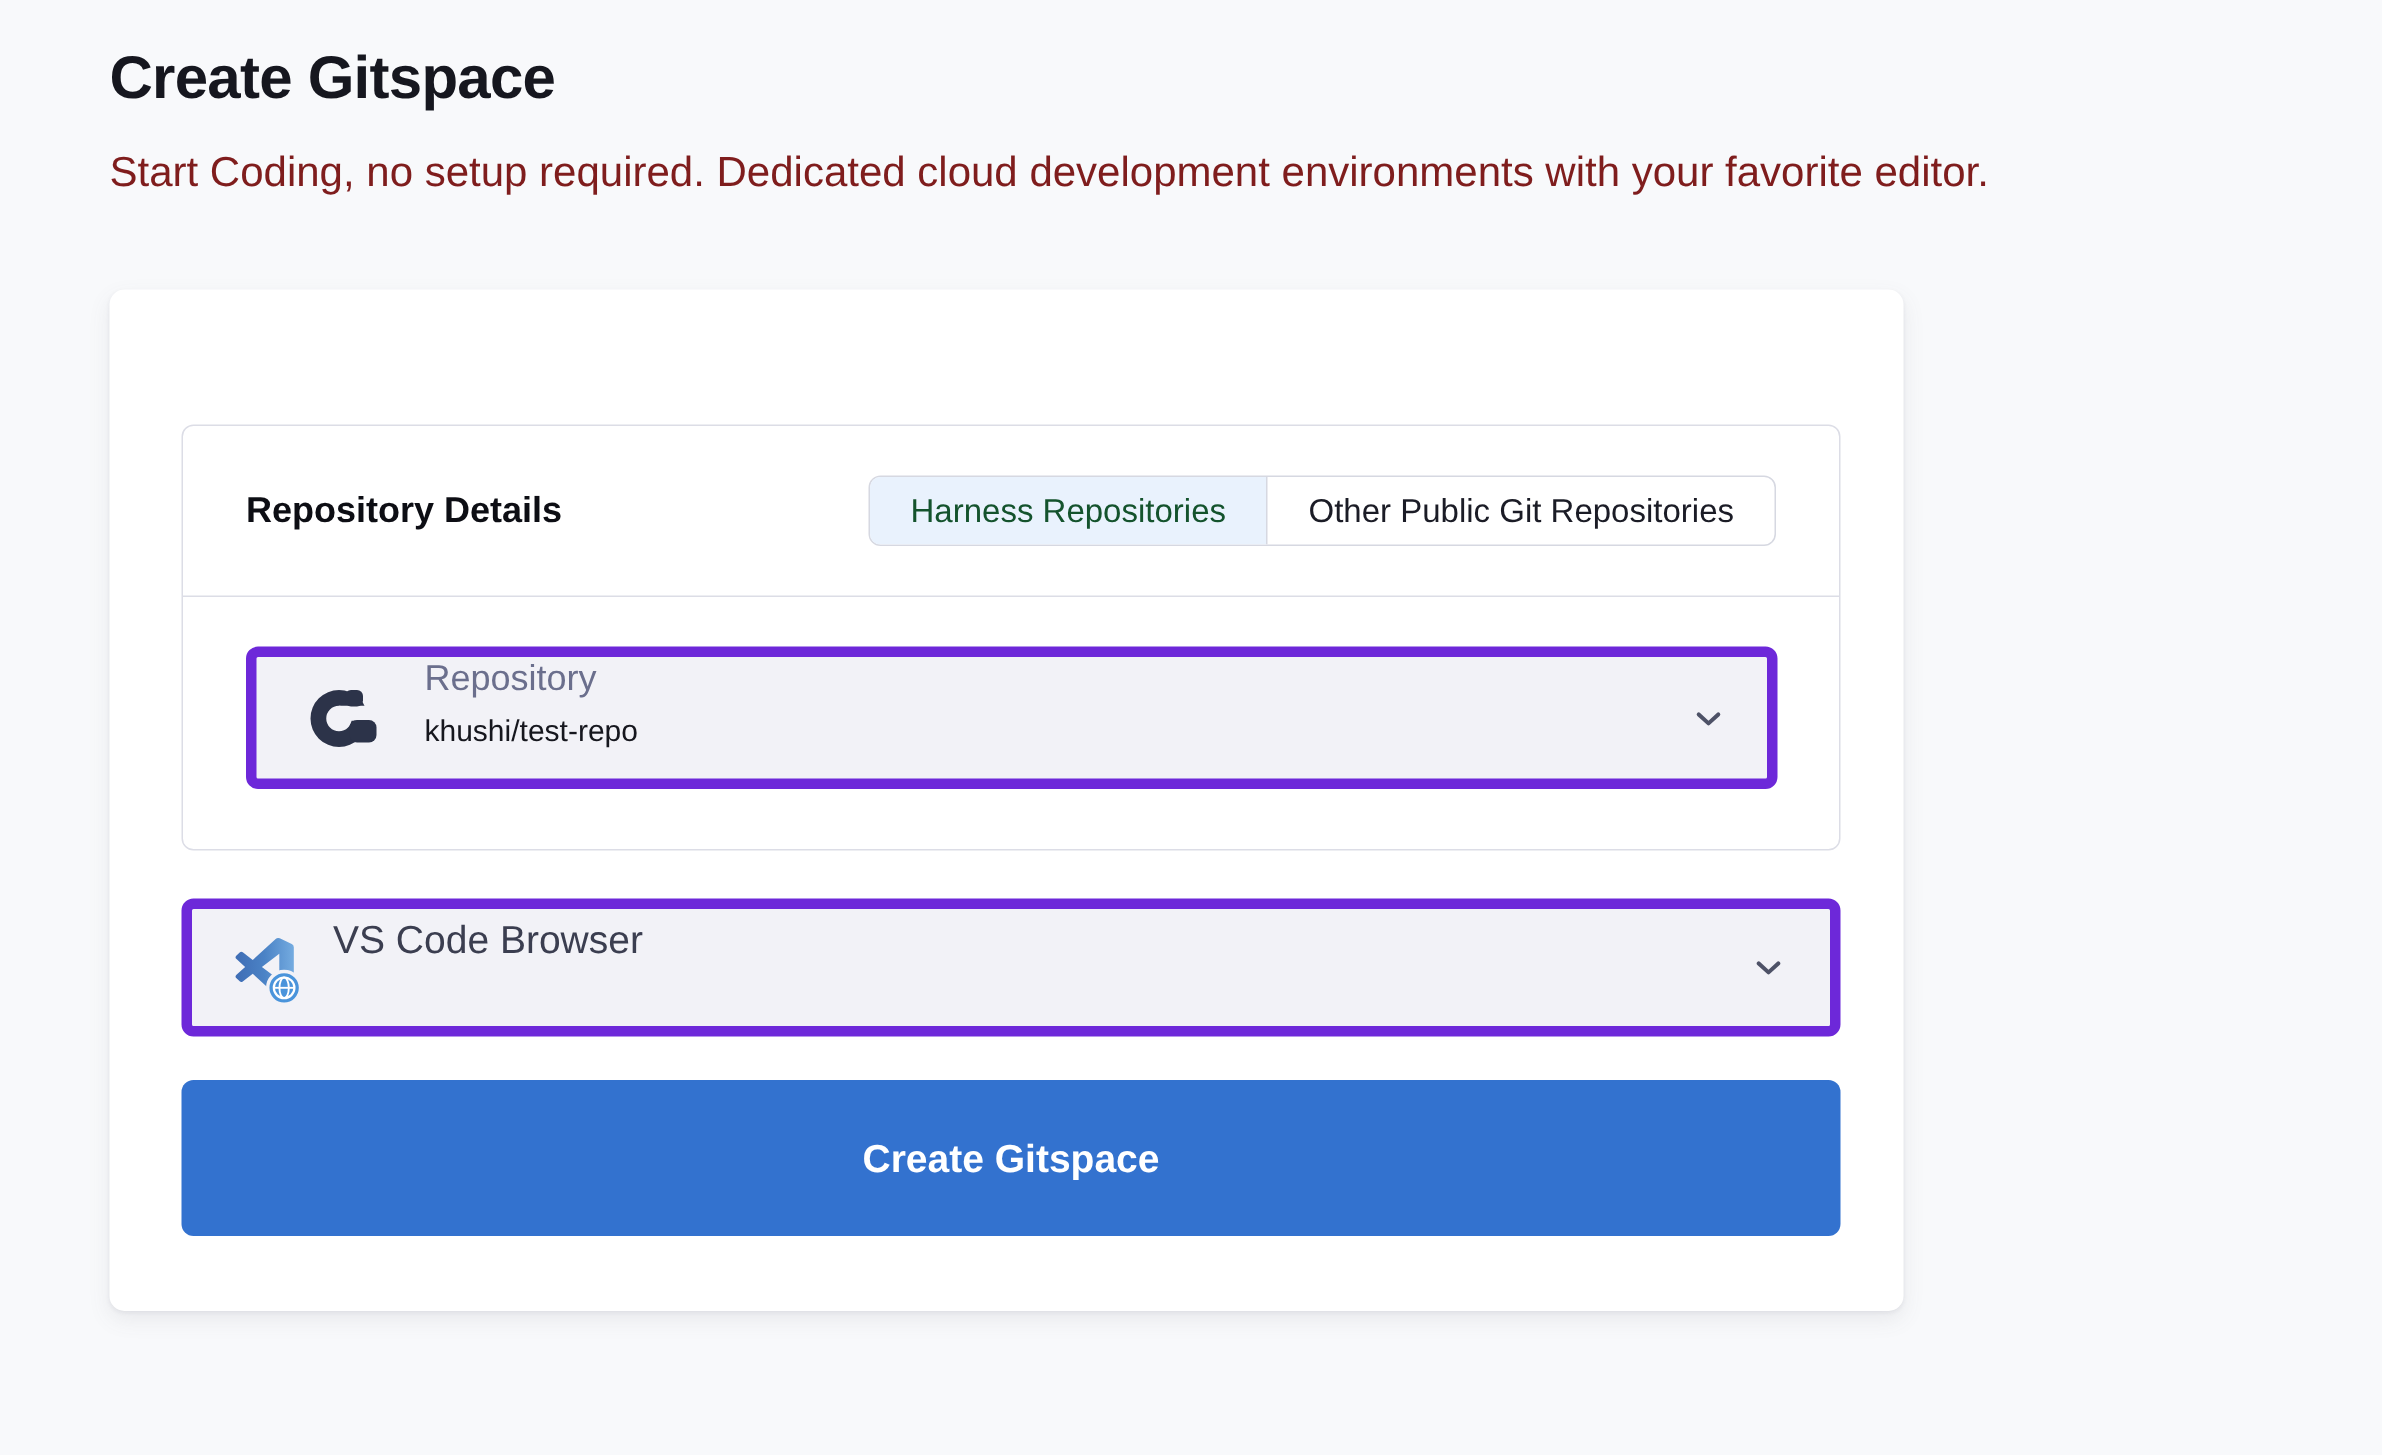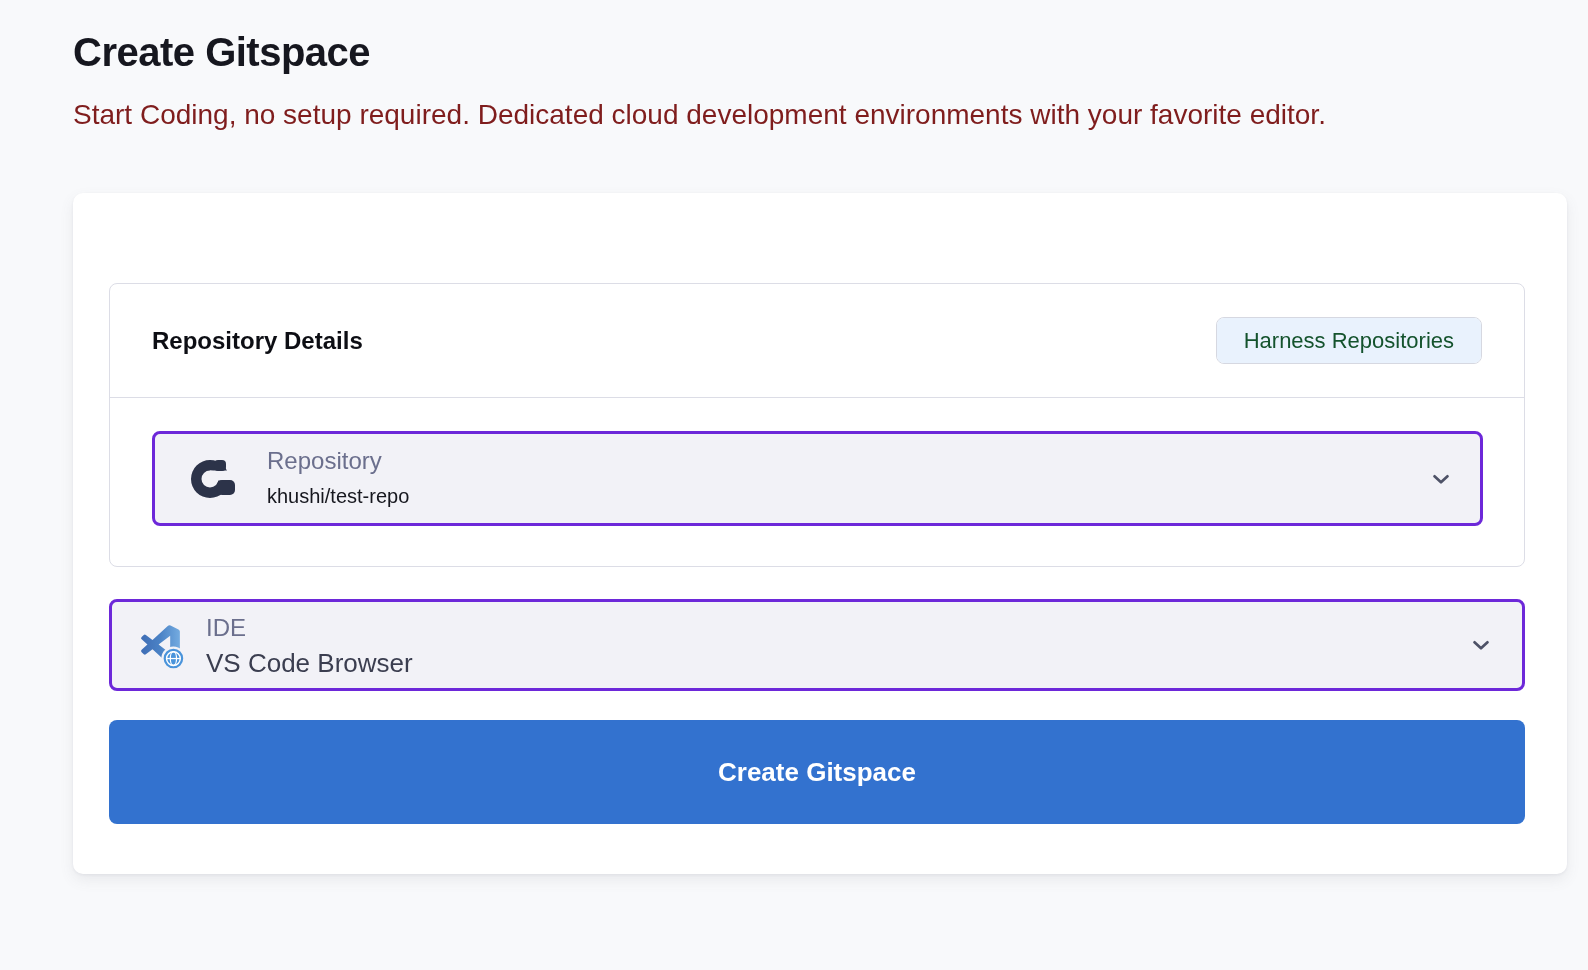--- a/index.html
+++ b/index.html
@@ -24,25 +24,25 @@
   }
   .page-subtitle {
     margin-top: 18px;
     font-size: 28px;
     line-height: 44px;
     color: #7f1d1d;
     max-width: 1430px;
   }
   .card {
     margin-top: 56px;
-    width: 1494px;
+    width: 1196px;
     background: #ffffff;
     border-radius: 10px;
     box-shadow: 0 1px 3px rgba(40,41,61,0.06), 0 6px 14px rgba(96,97,112,0.10);
-    padding: 90px 42px 50px 36px;
+    padding: 90px 42px 50px 48px;
   }
   .repo-details {
     border: 1px solid #dcdde6;
     border-radius: 8px;
     background: #ffffff;
   }
   .repo-details-header {
     height: 114px;
     display: flex;
     align-items: center;
@@ -74,23 +74,22 @@
   }
   .tab + .tab { border-left: 1px solid #d6d8e1; }
   .tab.active { background: #e9f2fd; color: #14532d; }
   .fields-row {
     display: flex;
     gap: 43px;
     padding: 33px 41px 40px 42px;
   }
   .field {
     display: flex;
-    align-items: center;
     background: #f2f2f7;
-    border: 3px solid #6d28d9;
+    border: 7px solid #6d28d9;
     border-radius: 8px;
     cursor: pointer;
   }
   .field-repo { flex: 1; height: 95px; padding: 0 26px 0 34px; }
   .field-branch { flex: none; width: 461px; height: 95px; padding: 0 26px 0 42px; }
   .field-ide { margin-top: 32px; height: 92px; padding: 0 28px 0 26px; }
   .field-icon {
     flex: none;
     display: flex;
     align-items: center;
@@ -143,20 +142,23 @@
   <div class="card">
 
     <div class="repo-details">
 
       <div class="repo-details-header">
         <h2 class="section-title">Repository Details</h2>
 
         <div class="tab-group">
           <div class="tab active">
             <span>Harness Repositories</span>
+          </div>
+          <div class="tab">
+            <span>Other Public Git Repositories</span>
           </div>
         </div>
       </div>
 
       <div class="fields-row">
 
         <div class="field field-repo">
           <span class="field-icon">
             <svg width="48" height="48" viewBox="0 0 48 48">
               <path fill-rule="evenodd" fill="#2c3349" d="M21 5 a19 19 0 1 0 0 38 a19 19 0 1 0 0 -38 z
@@ -196,21 +198,20 @@
           </g>
           <g>
             <circle cx="34" cy="37" r="10.5" fill="#4a94db" stroke="#f2f2f7" stroke-width="2.2"></circle>
             <circle cx="34" cy="37" r="6.6" fill="none" stroke="#ffffff" stroke-width="1.4"></circle>
             <ellipse cx="34" cy="37" rx="3" ry="6.6" fill="none" stroke="#ffffff" stroke-width="1.2"></ellipse>
             <path d="M27.5 37 h13" stroke="#ffffff" stroke-width="1.2" fill="none"></path>
           </g>
         </svg>
       </span>
       <span class="field-text">
-        <span class="field-label">IDE</span>
         <span class="field-value">VS Code Browser</span>
       </span>
       <span class="chevron">
         <svg width="26" height="26" viewBox="0 0 24 24" fill="none" stroke="#4e5267" stroke-width="2.5" stroke-linecap="round" stroke-linejoin="round">
           <path d="M6 9.5l6 5.5 6-5.5"></path>
         </svg>
       </span>
     </div>
 
     <button class="create-btn">Create Gitspace</button>

